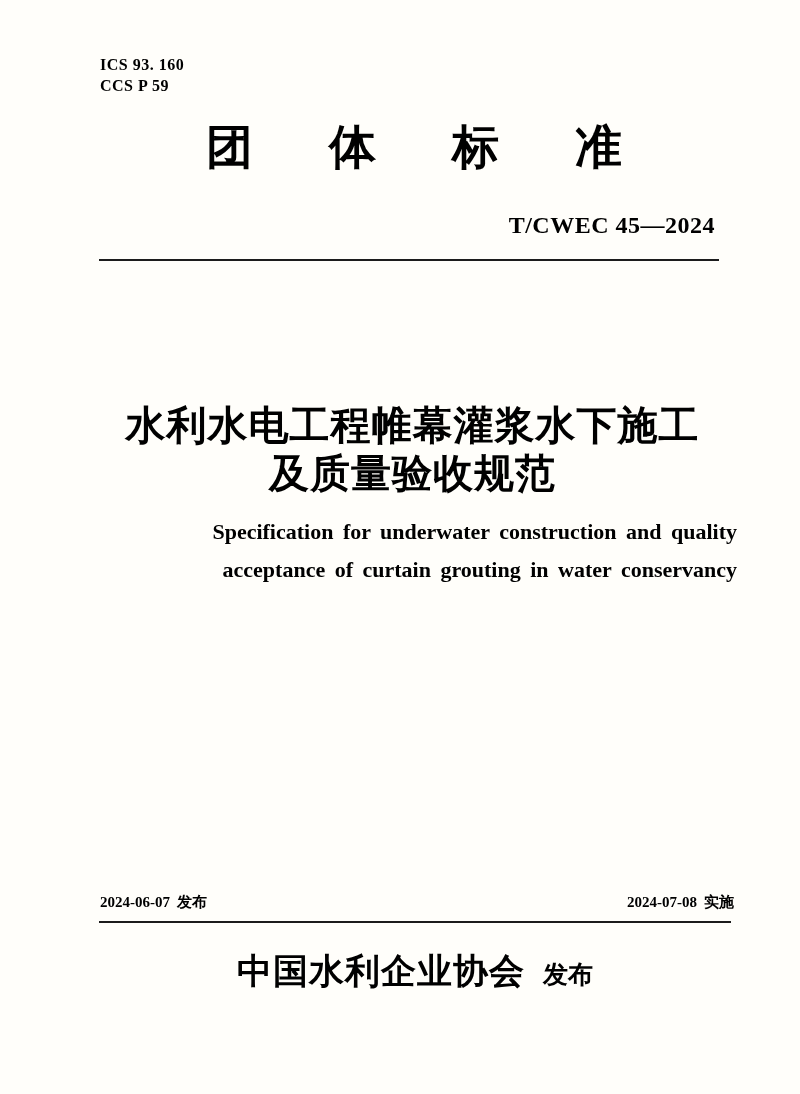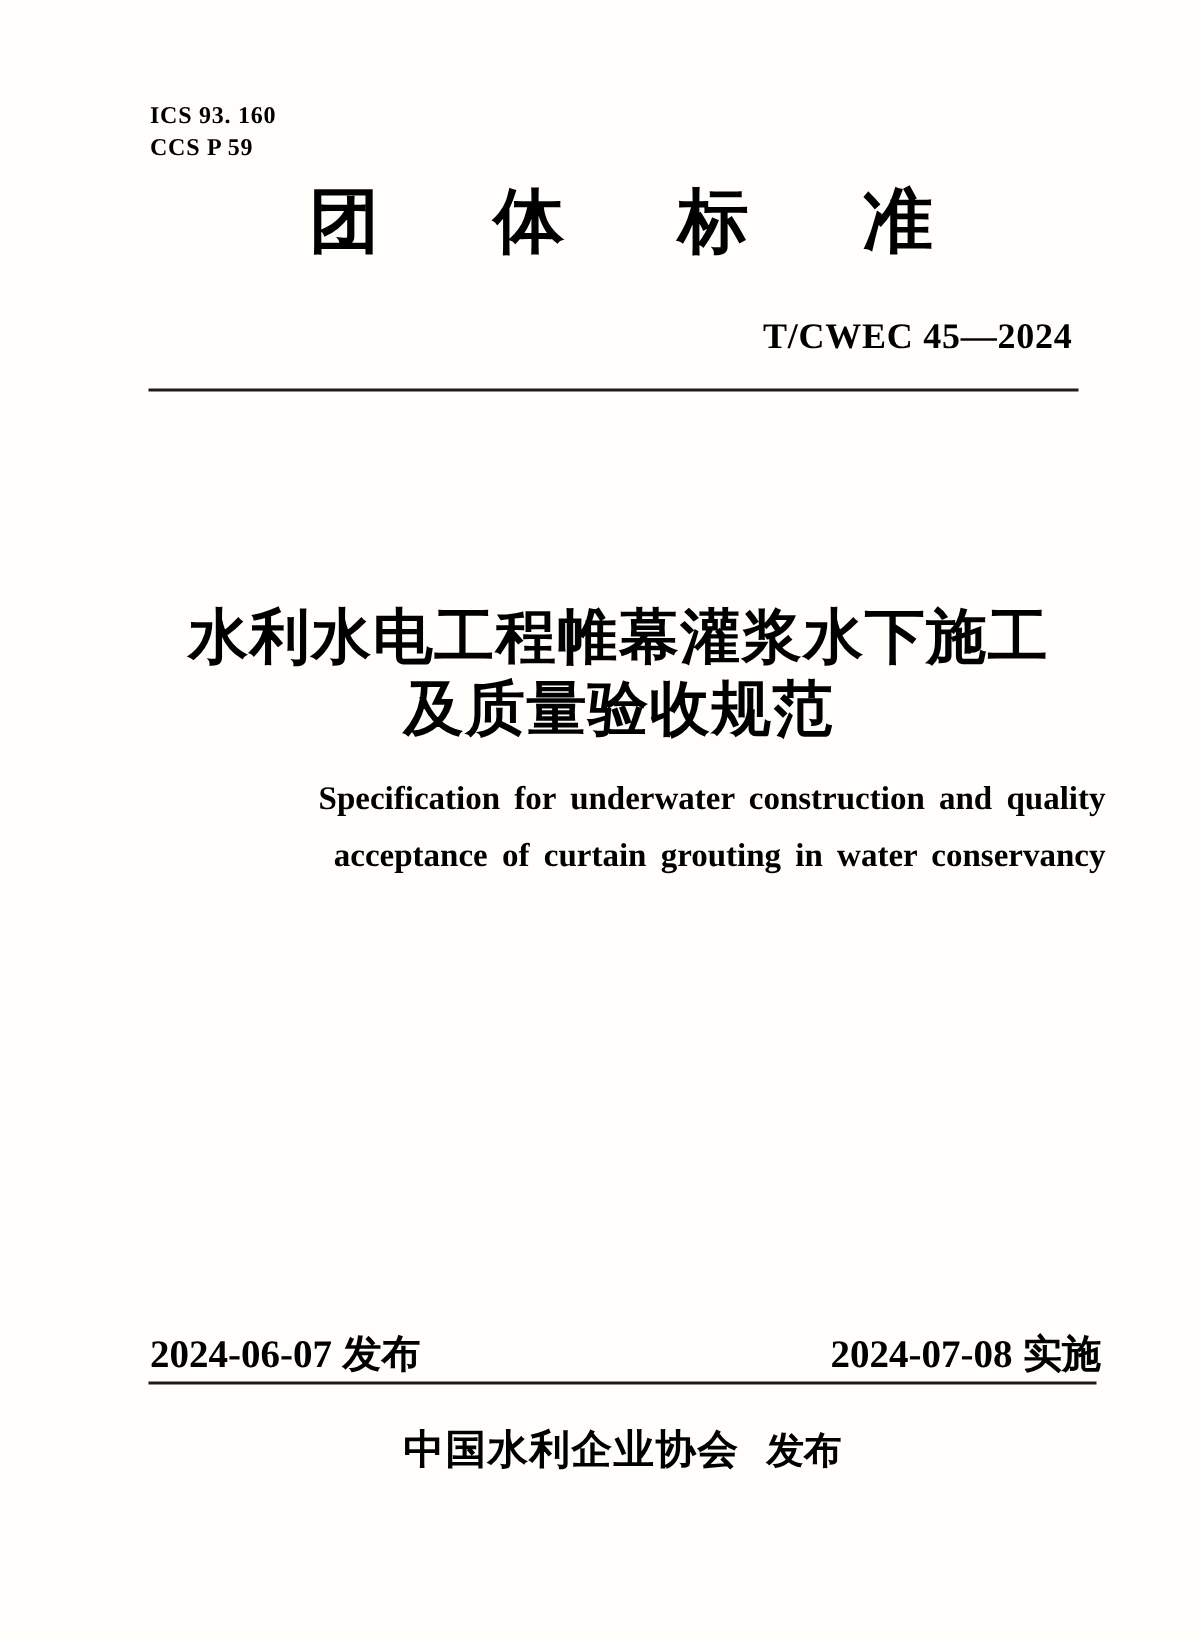--- a/index.html
+++ b/index.html
@@ -12,21 +12,21 @@
     background: #fffefa;
     color: #000;
     overflow: hidden;
     font-family: "Liberation Serif", "DejaVu Serif", serif;
   }
   .serif { font-family: "Liberation Serif", "DejaVu Serif", serif; }
 
   .codes {
     position: absolute;
     left: 100px;
-    top: 67px;
+    top: 54px;
     font-weight: bold;
     font-size: 16px;
     line-height: 21px;
     letter-spacing: 0.5px;
   }
 
   .std-type {
     position: absolute;
     left: 206px;
     top: 121px;
@@ -82,37 +82,37 @@
   }
 
   .date-row {
     position: absolute;
     left: 100px;
     top: 889px;
     width: 634px;
     display: flex;
     justify-content: space-between;
     font-weight: bold;
-    font-size: 26px;
+    font-size: 15px;
     line-height: 26px;
   }
   .date-row .cjk { font-family: "Liberation Sans", "DejaVu Sans", sans-serif; margin-left: 7px; }
 
   .publisher-row {
     position: absolute;
     left: 100px;
     top: 948px;
     width: 630px;
     text-align: center;
     white-space: nowrap;
   }
   .publisher-name {
     font-family: "Liberation Serif", "DejaVu Serif", serif;
     font-weight: bold;
-    font-size: 27px;
+    font-size: 35px;
     letter-spacing: 1px;
   }
   .publisher-action {
     font-family: "Liberation Sans", "DejaVu Sans", sans-serif;
     font-weight: 600;
     font-size: 25px;
     margin-left: 18px;
   }
 </style>
 </head>

